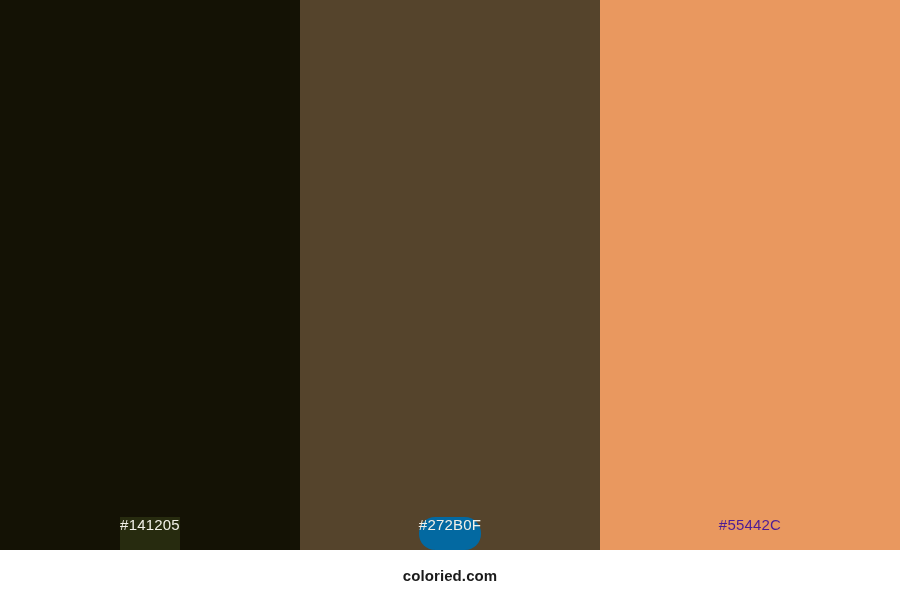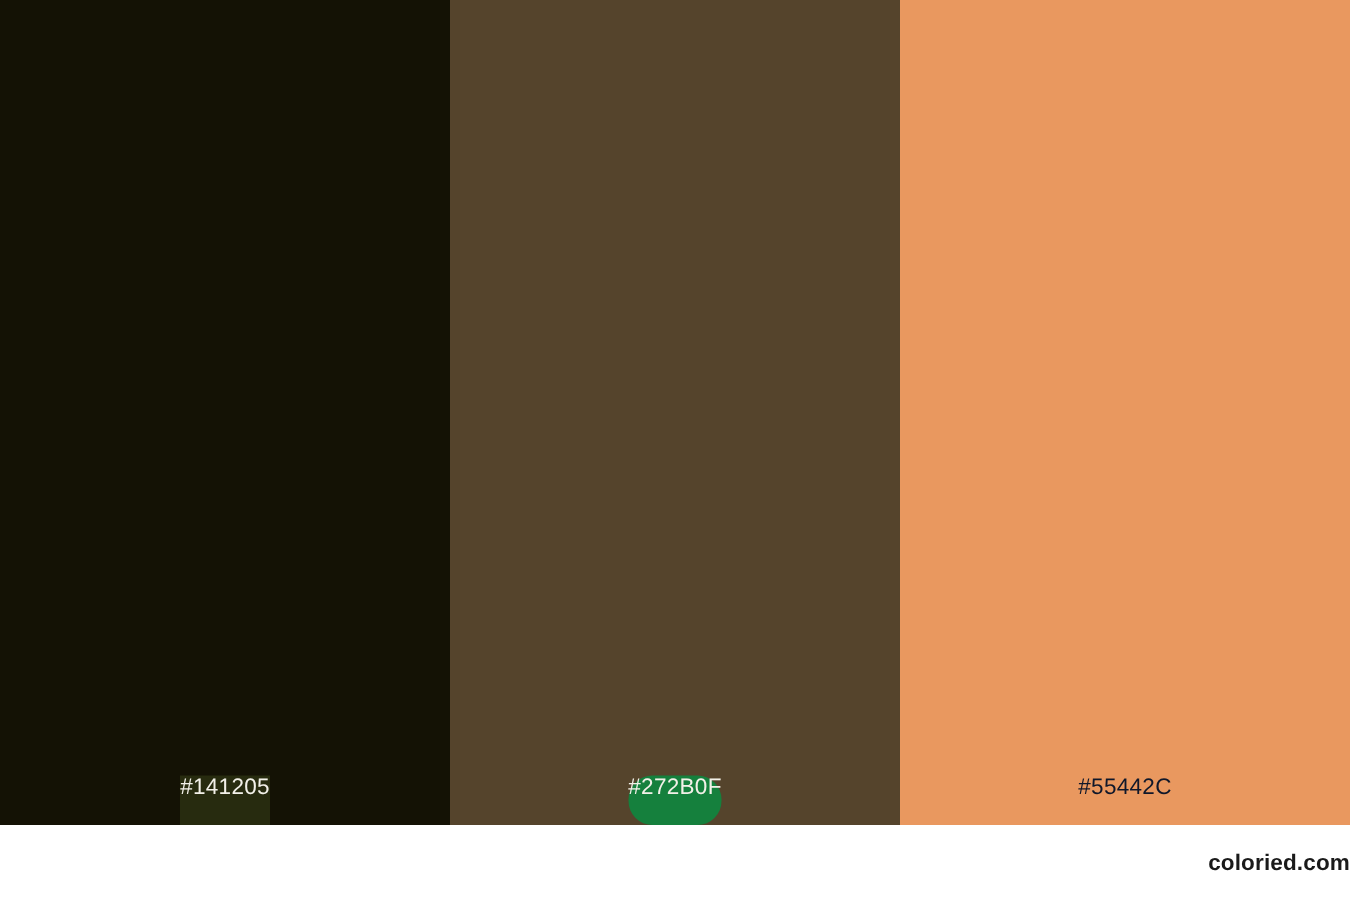--- a/index.html
+++ b/index.html
@@ -42,21 +42,21 @@
     padding-bottom: 18px;
     white-space: nowrap;
     user-select: none;
   }
   .footer {
     width: 900px;
     height: 50px;
     background: #ffffff;
     display: flex;
     align-items: center;
-    justify-content: flex-end;
+    justify-content: center;
   }
   .footer-text {
     font-family: "Liberation Sans", sans-serif;
     font-size: 15px;
     font-weight: bold;
     color: #1a1a1a;
     letter-spacing: 0.1px;
     line-height: 1;
   }
 </style>
@@ -65,25 +65,25 @@
 
 <div class="palette-page">
 
   <div class="swatch-strip">
 
     <div class="swatch" style="background-color: rgb(20, 18, 5); text-align: center;">
       <span class="swatch-label" style="color: rgb(242, 240, 232); background-color: rgb(39, 43, 15);">#141205</span>
     </div>
 
     <div class="swatch" style="background-color: rgb(85, 68, 44);">
-      <span class="swatch-label" style="color: rgb(242, 240, 232); background-color: #15803d; border-radius: 16px;">#272B0F</span>
+      <span class="swatch-label" style="color: rgb(242, 240, 232); background-color: #0369a1; border-radius: 16px;">#272B0F</span>
     </div>
 
     <div class="swatch" style="background-color: rgb(233, 152, 95);">
-      <span class="swatch-label" style="color: #0f172a; text-align: center;">#55442C</span>
+      <span class="swatch-label" style="color: #4c1d95; text-align: center;">#55442C</span>
     </div>
 
 
 
   </div>
 
   <div class="footer">
     <span class="footer-text">coloried.com</span>
   </div>
 

